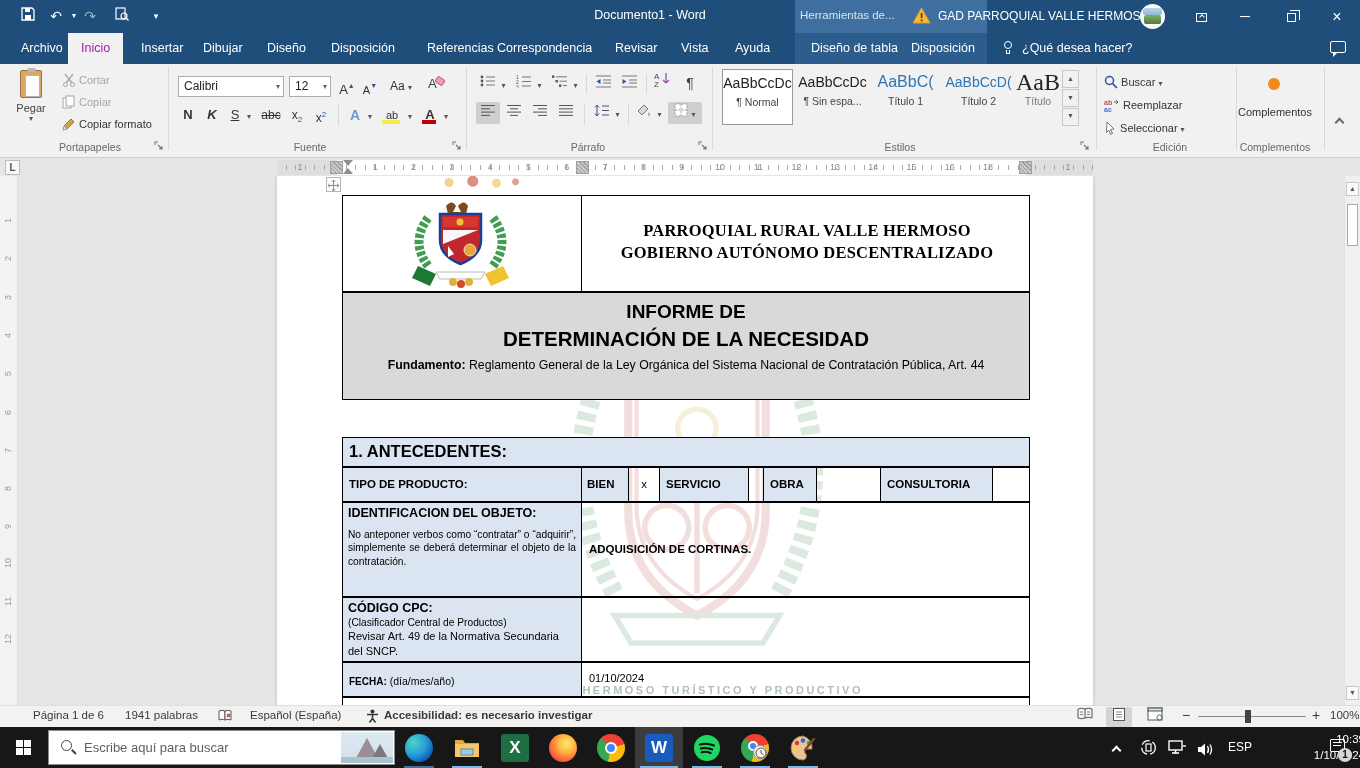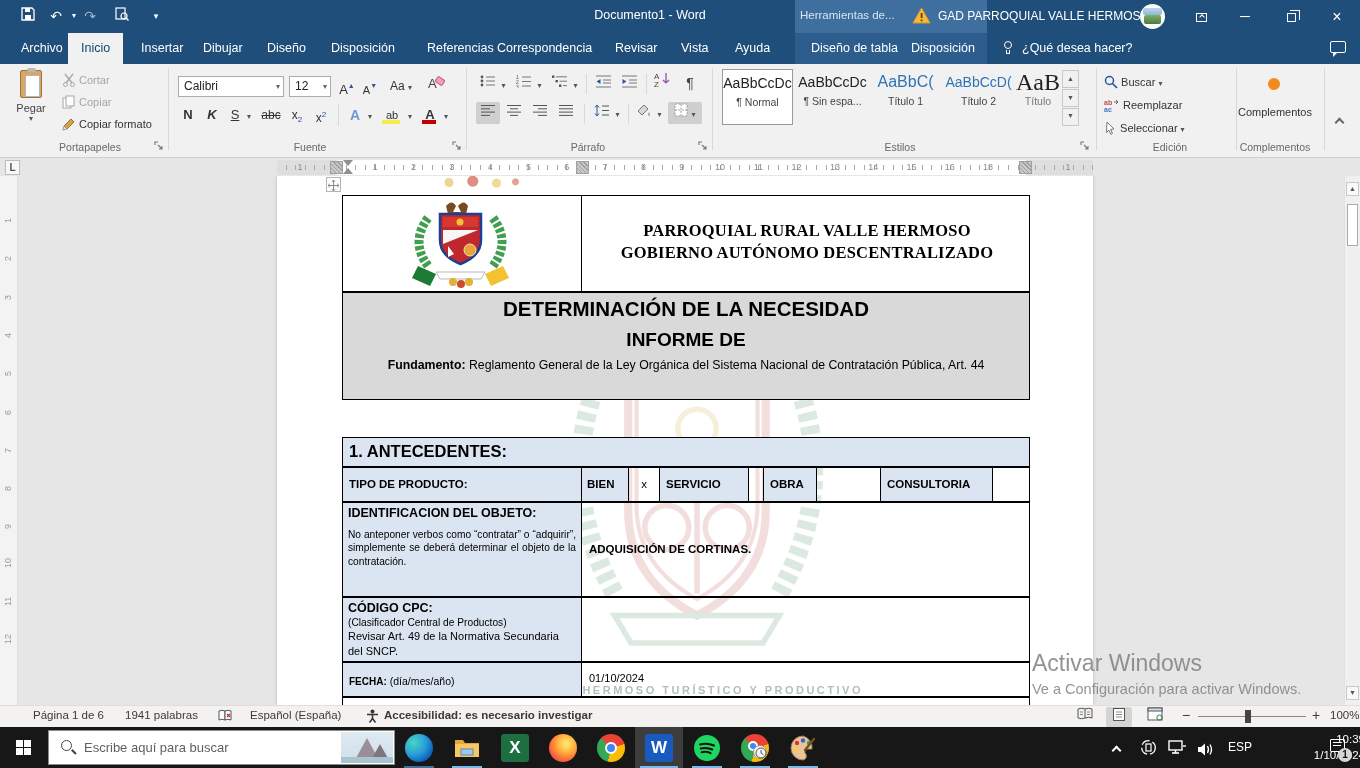--- a/index.html
+++ b/index.html
@@ -21,21 +21,21 @@
   .caption-btn{position:absolute;top:0;width:46px;height:33px;color:#fff;text-align:center;line-height:33px;font-size:14px}
   .restore-glyph{position:relative;display:inline-block;width:9px;height:9px;border:1px solid #fff;top:1px}
   .restore-glyph::before{content:"";position:absolute;left:2px;top:-4px;width:9px;height:9px;border:1px solid #fff;border-bottom:none;border-left:none}
   .ribbondisp-glyph{display:inline-block;width:11px;height:9px;border:1px solid #fff;position:relative;top:1px}
   .ribbondisp-glyph::before{content:"";position:absolute;left:3px;top:1px;width:3px;height:3px;border-top:1px solid #fff;border-left:1px solid #fff;transform:rotate(45deg)}
 
   
   .tabbar{position:absolute;left:0;top:33px;width:1360px;height:31px;background:#1e4e79}
   .ctx-tabs-bg{position:absolute;left:795px;top:0;width:192px;height:31px;background:#2c5d8d}
   .rtab{position:absolute;top:0;height:31px;line-height:31px;padding:0 13px;font-size:12.5px;color:#fff;white-space:nowrap}
-  .rtab.active{background:#f1f1f1;color:#0c4a6e}
+  .rtab.active{background:#f1f1f1;color:#a21caf}
   .tellme{position:absolute;left:1022px;top:0;height:31px;line-height:31px;font-size:12.5px;color:#fff;white-space:nowrap}
   .bulb{position:absolute;left:1000px;top:7px;width:16px;height:16px}
   .bulb i{position:absolute;left:4px;top:1px;width:8px;height:8px;border:1.4px solid #fff;border-radius:50%}
   .bulb b{position:absolute;left:6px;top:10px;width:4px;height:4px;border-left:1.4px solid #fff;border-right:1.4px solid #fff;border-bottom:1.4px solid #fff}
   .comment-icon{position:absolute;left:1330px;top:8px;width:16px;height:12px;border:1.4px solid #fff;border-radius:2px}
   .comment-icon::after{content:"";position:absolute;left:2px;bottom:-5px;width:0;height:0;border-left:4px solid #fff;border-bottom:4px solid transparent}
 
   
   .ribbon{position:absolute;left:0;top:64px;width:1360px;height:94px;background:#f1f1f1;border-bottom:1px solid #d2d0ce;font-size:11px;color:#444}
   .gsep{position:absolute;top:4px;width:1px;height:82px;background:#d8d8d8}
@@ -554,22 +554,22 @@
             <circle cx="63" cy="84" r="4" fill="#cf4a2e"></circle>
             <circle cx="71" cy="82" r="4" fill="#e2b13c"></circle>
         </svg>
         <div class="ab hdr-title" style="left:250px;top:24px;width:428px">
           <div>PARROQUIAL RURAL VALLE HERMOSO</div>
           <div>GOBIERNO AUTÓNOMO DESCENTRALIZADO</div>
         </div>
       </div>
 
       <div class="docrow banner" style="top:116px;height:108px">
+        <div style="font-size:19px;font-weight:bold;margin-top:8px">INFORME DE</div>
         <div style="font-size:20.5px;font-weight:bold;margin-top:4px">DETERMINACIÓN DE LA NECESIDAD</div>
-        <div style="font-size:19px;font-weight:bold;margin-top:8px">INFORME DE</div>
         <div style="font-size:12.3px;margin:7px auto 0;max-width:674px">
           <b>Fundamento:</b><span> Reglamento General de la Ley Orgánica del Sistema Nacional de Contratación Pública, Art. 44</span>
         </div>
       </div>
 
       <div class="docrow bluecell" style="top:261px;height:30px">
         <div style="font-size:16.5px;font-weight:bold;padding:4px 0 0 6px">1. ANTECEDENTES:</div>
       </div>
 
       <div class="docrow" style="top:291px;height:35px;font-weight:bold;font-size:11.5px">
@@ -615,24 +615,20 @@
         <div class="ab bluecell" style="left:0;top:0;width:238px;height:100%;line-height:33px;padding-left:6px">
           <b style="font-size:10px">FECHA:</b><span style="font-size:10.5px"> (día/mes/año)</span>
         </div>
         <div class="cellline" style="left:238px"></div>
         <div class="ab" style="left:246px;top:9px;font-size:11px">01/10/2024</div>
       </div>
 
       <div class="docrow" style="top:521px;height:8px;border-bottom:none"></div>
     </div>
 
-    <div class="activation">
-      <div class="l1">Activar Windows</div>
-      <div class="l2">Ve a Configuración para activar Windows.</div>
-    </div>
 
     <div class="vscroll">
       <div class="vs-btn" style="top:6px">▲</div>
       <div class="vs-thumb"></div>
       <div class="vs-btn" style="top:510px">▼</div>
     </div>
   </div>
 
   <div class="statusbar">
     <div class="sb" style="left:33px">Página 1 de 6</div>

